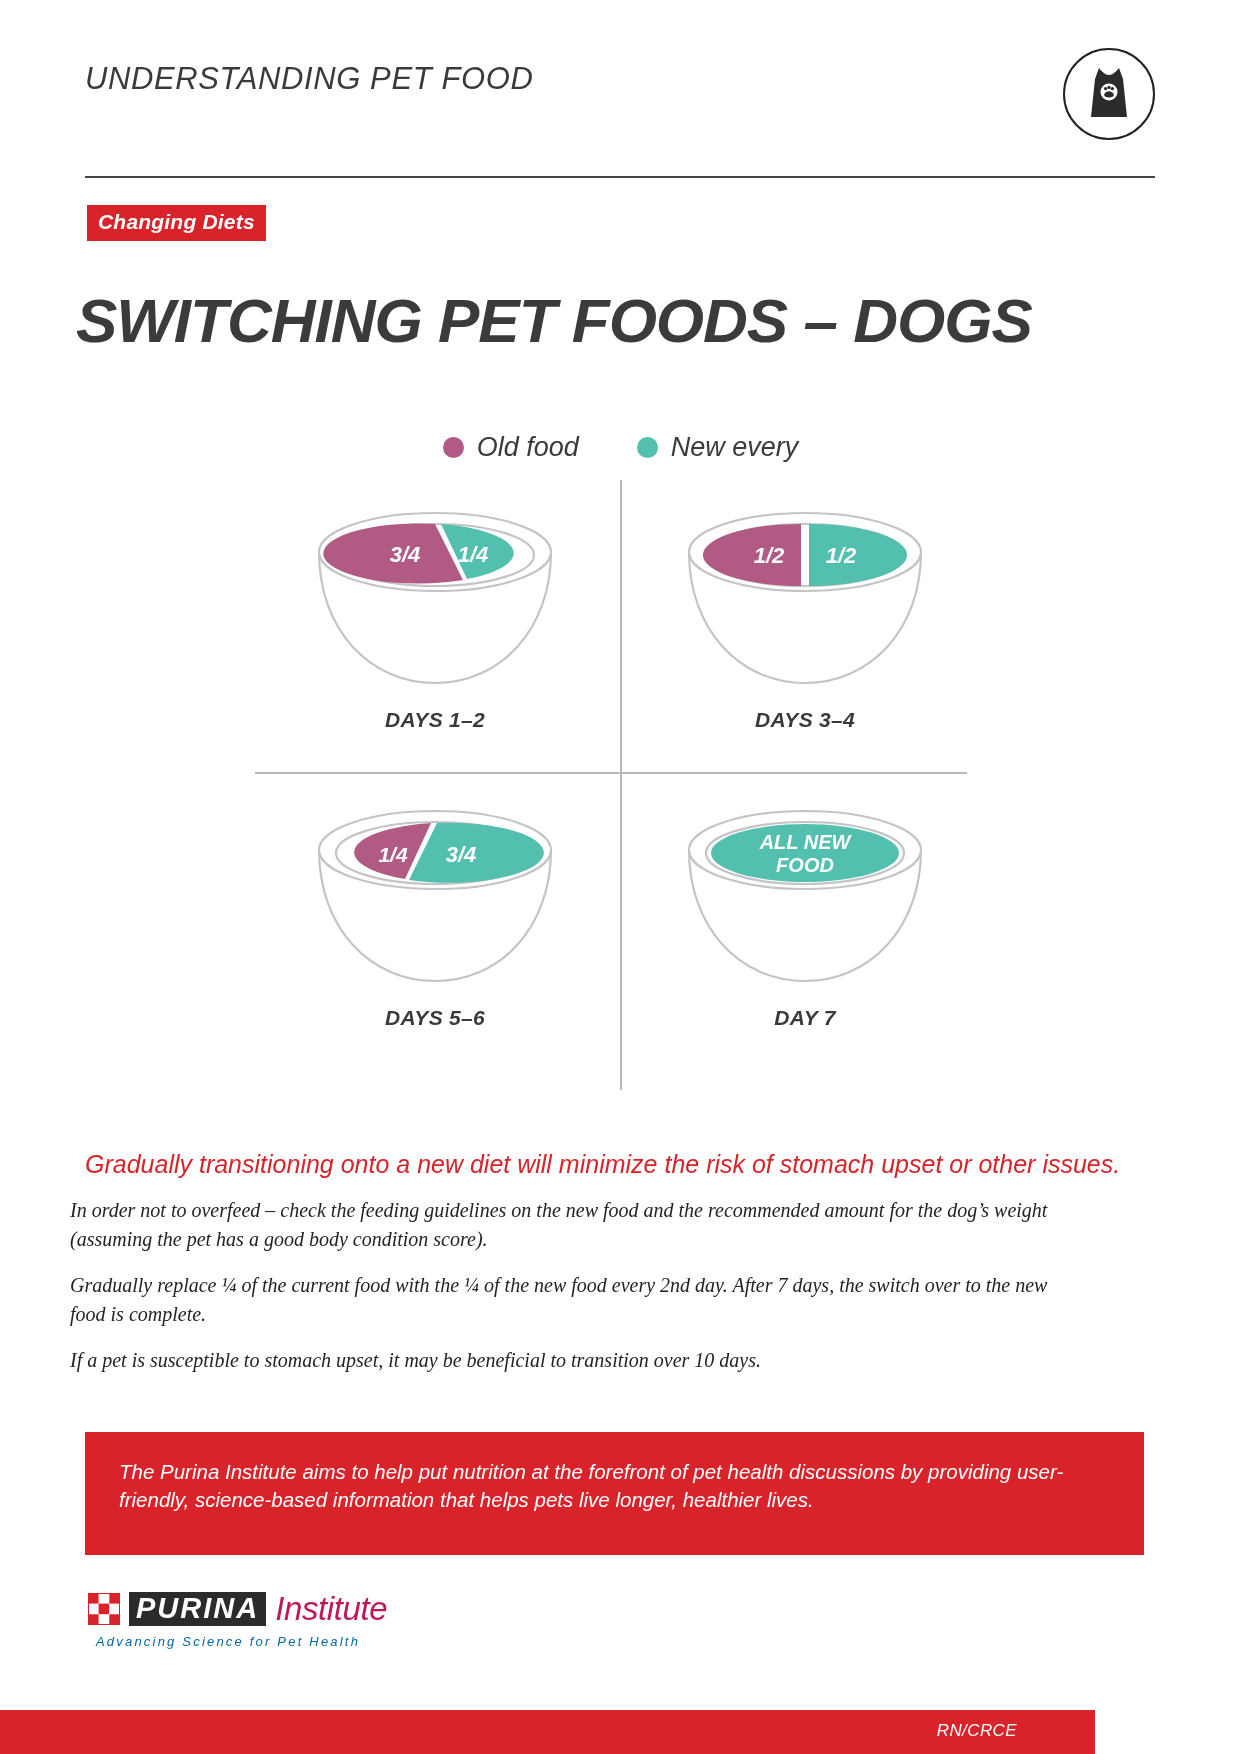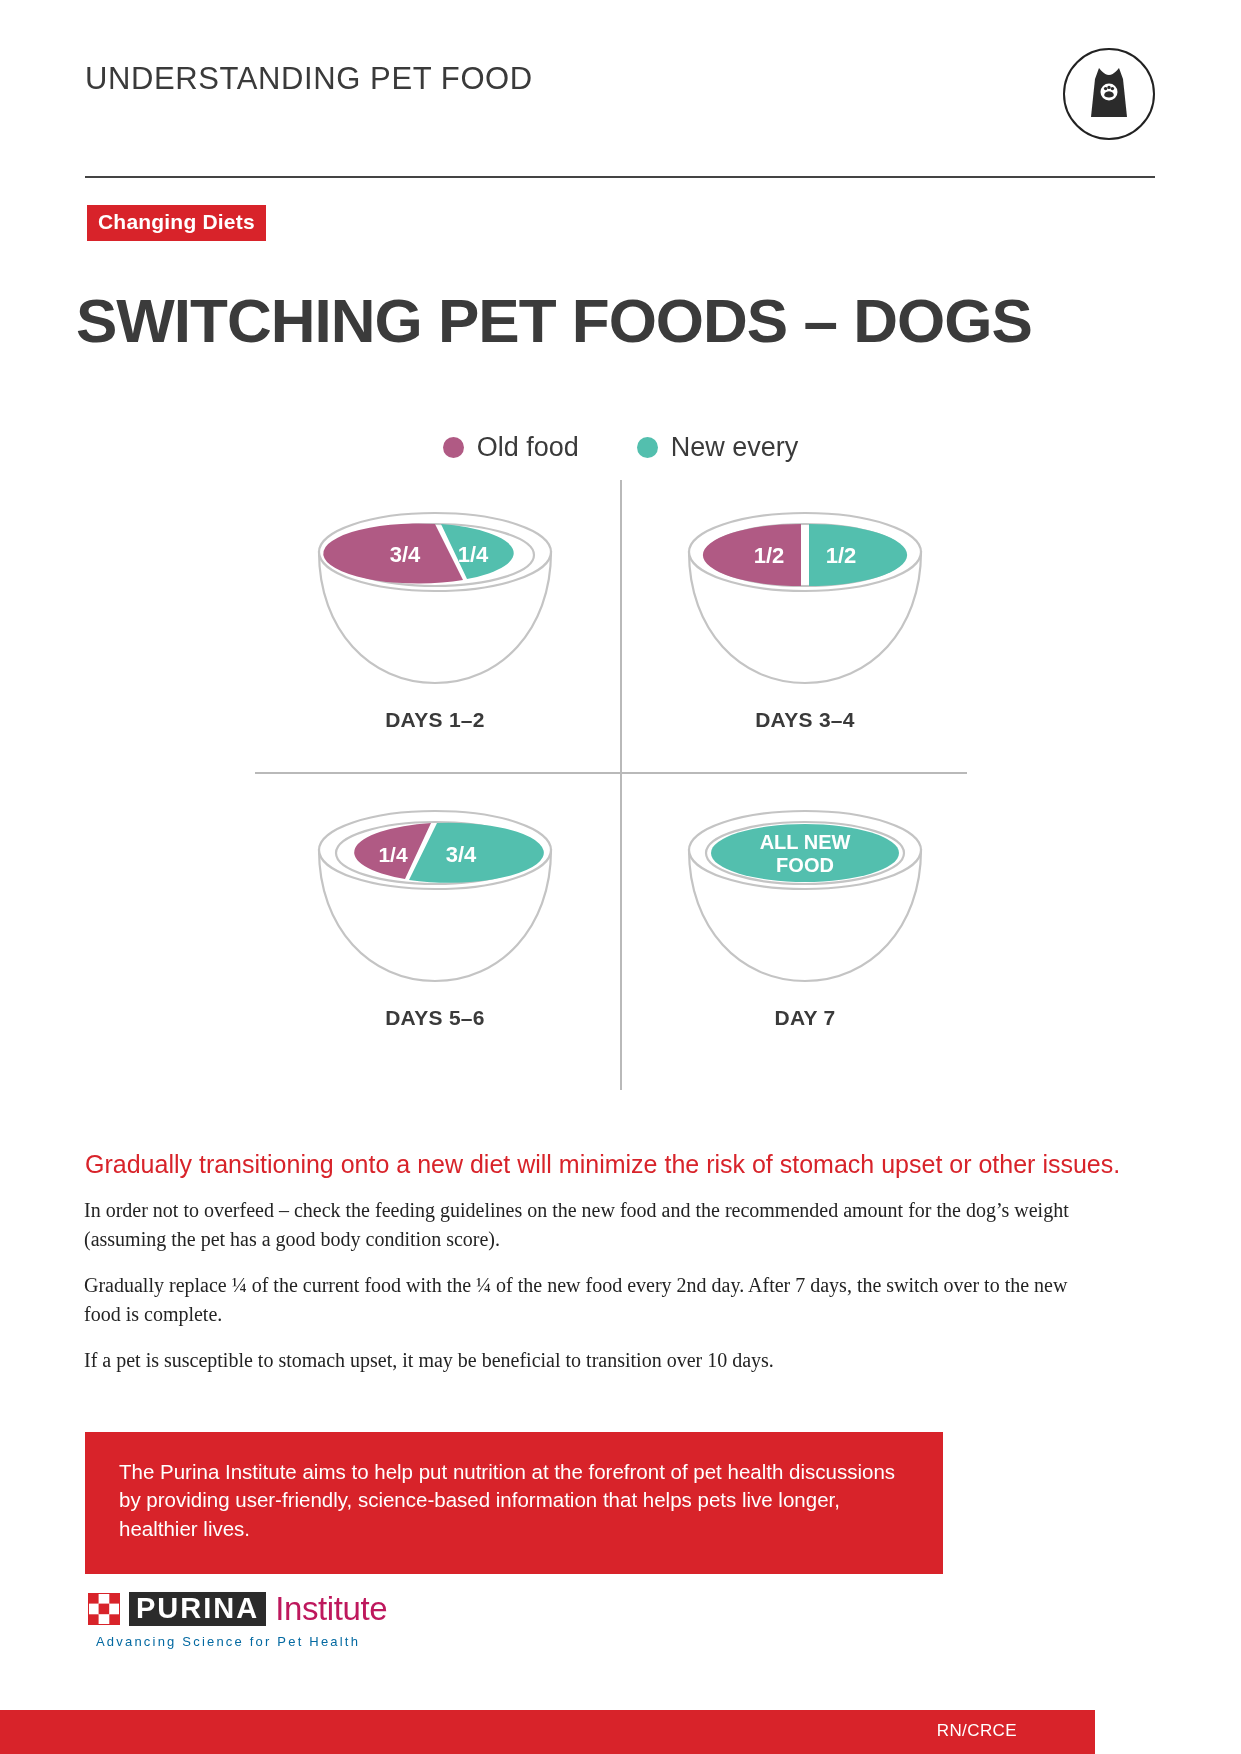--- a/index.html
+++ b/index.html
@@ -11,20 +11,21 @@
     width: 1241px;
     height: 1754px;
     position: relative;
     font-family: "Liberation Sans", sans-serif;
     color: #2b2b2b;
     overflow: hidden;
   }
   .page {
     position: absolute;
     inset: 0;
+    font-style: italic;
   }
 
   
   .header {
     position: absolute;
     left: 85px;
     top: 60px;
     width: 1070px;
   }
   .header-title {
@@ -173,40 +174,40 @@
     position: absolute;
     left: 85px;
     top: 1148px;
     width: 1075px;
     font-size: 25px;
     color: #d8232a;
     line-height: 1.35;
   }
   .paras {
     position: absolute;
-    left: 84px;
+    left: 70px;
     top: 1196px;
     width: 1008px;
     font-family: "Liberation Serif", serif;
     font-size: 20px;
     color: #232323;
     line-height: 1.45;
   }
   .paras p { margin: 0 0 17px 0; }
 
   
   .callout {
     position: absolute;
     left: 85px;
     top: 1432px;
-    width: 858px;
+    width: 1059px;
     background: #d8232a;
     color: #ffffff;
     box-sizing: border-box;
-    padding: 26px 32px 31px 34px;
+    padding: 26px 32px 40px 34px;
     font-size: 20.5px;
     line-height: 1.38;
   }
 
   
   .footer-logo {
     position: absolute;
     left: 88px;
     top: 1590px;
     width: 420px;

